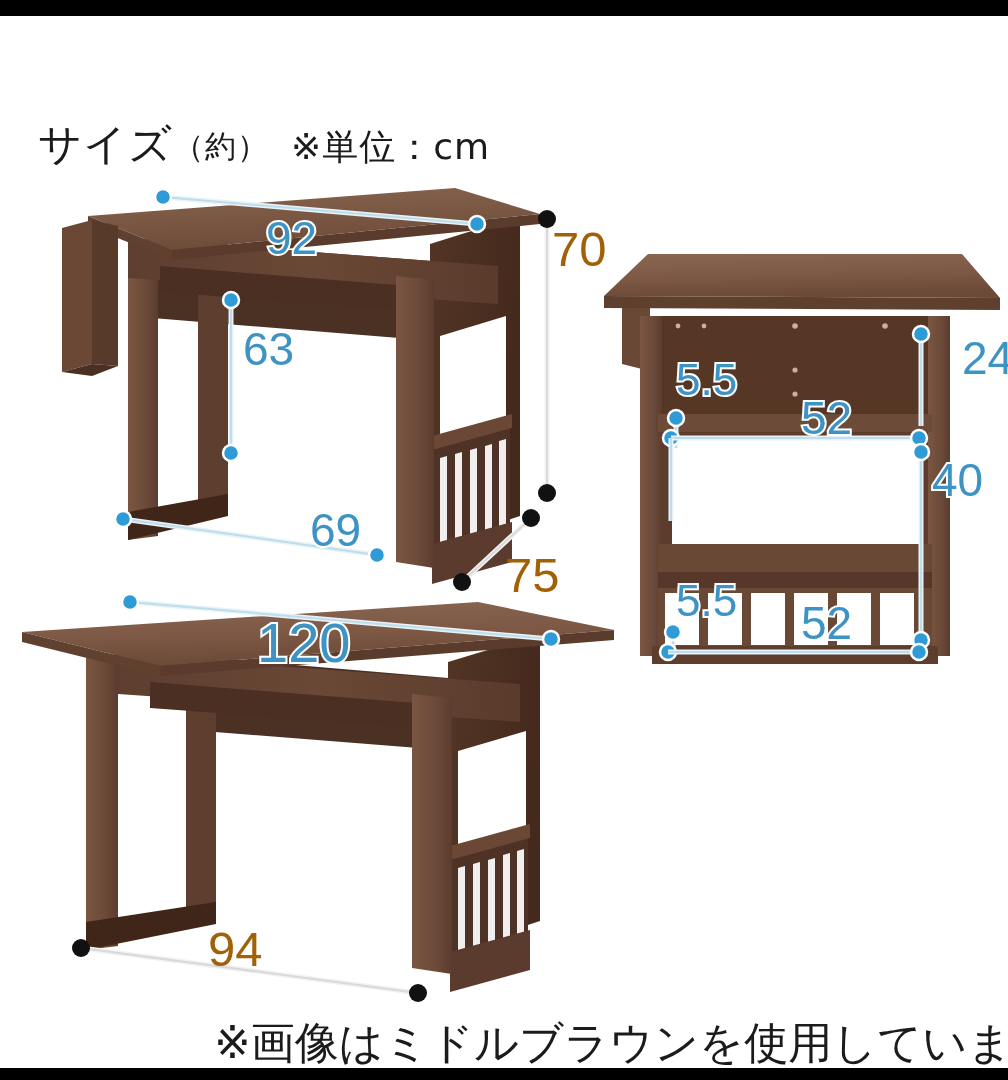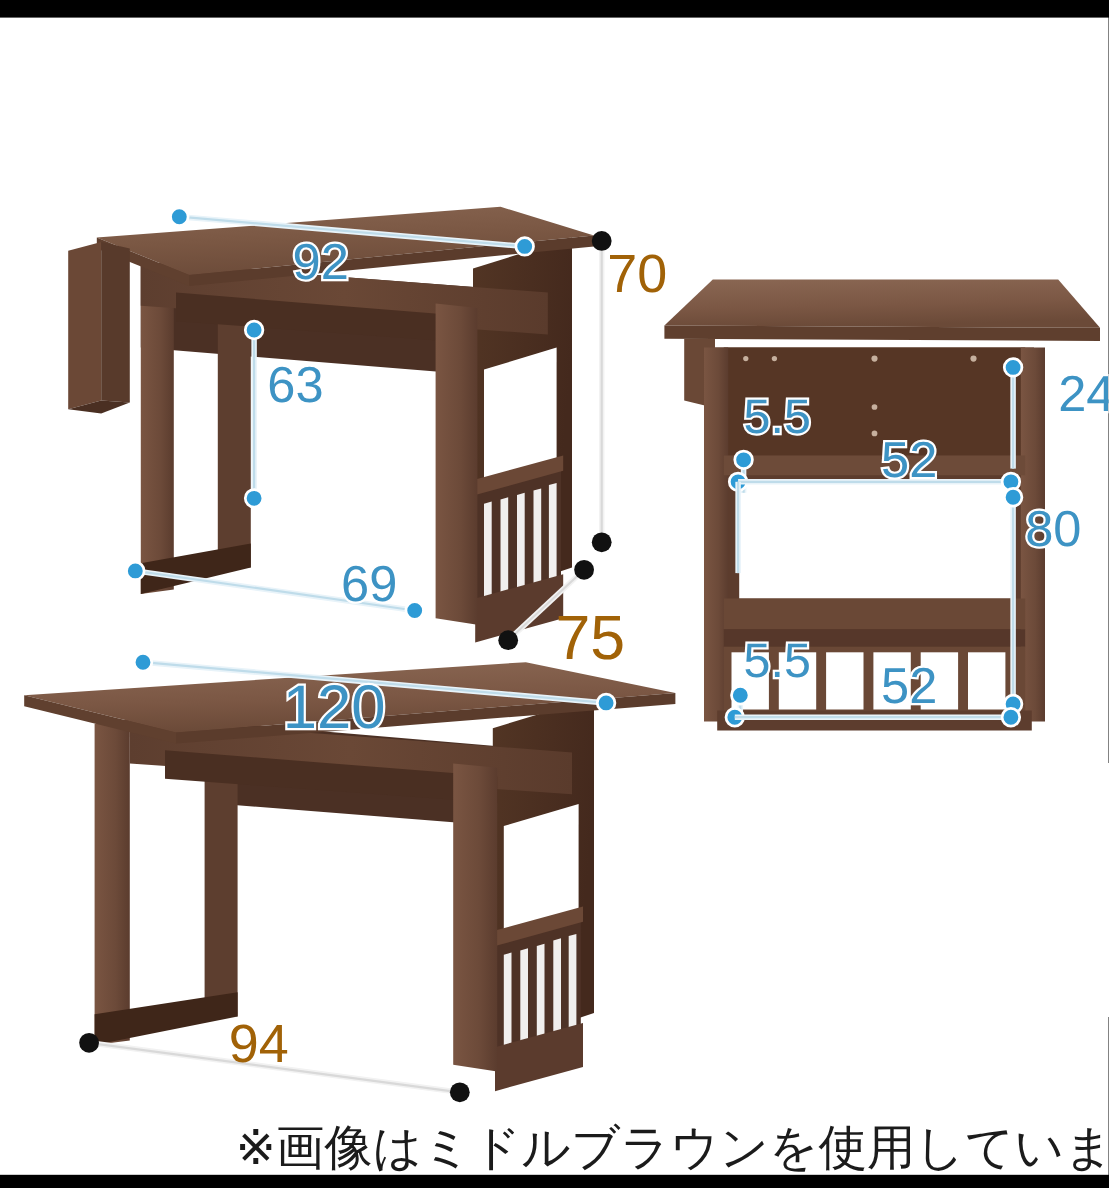--- a/index.html
+++ b/index.html
@@ -63,20 +63,23 @@
 </head>
 <body>
 
 <div id="page">
 
   <div class="bar-top"></div>
   <div class="bar-bottom"></div>
 
   <div class="canvas">
 
+    <div class="title">
+      <span>サイズ</span><span class="paren">（約）</span><span class="unit">※単位：cm</span>
+    </div>
 
     <svg width="1008" height="1052" viewBox="0 0 1008 1052">
       <defs>
         <linearGradient id="gTop" x1="0" y1="0" x2="0.25" y2="1">
           <stop offset="0%" stop-color="#876450"></stop>
           <stop offset="55%" stop-color="#7a5743"></stop>
           <stop offset="100%" stop-color="#6d4c3a"></stop>
         </linearGradient>
         <linearGradient id="gTop2" x1="0" y1="0" x2="0.2" y2="1">
           <stop offset="0%" stop-color="#8a6753"></stop>
@@ -302,28 +305,28 @@
           <line x1="668" y1="636" x2="919" y2="636" stroke="#bfdcea" stroke-width="2"></line>
           <circle cx="919" cy="636" r="8" fill="#2e9bd6" stroke="#ffffff" stroke-width="2.5"></circle>
         </g>
       </g>
     </svg>
 
     <div class="dimlabel dim-blue" style="left:266px;top:195px;font-size:46px;">92</div>
     <div class="dimlabel dim-black" style="left:552px;top:205px;font-size:49px;">70</div>
     <div class="dimlabel dim-blue" style="left:243px;top:285px;font-size:46px;margin-top:21px;">63</div>
     <div class="dimlabel dim-blue" style="left:310px;top:487px;font-size:46px;">69</div>
-    <div class="dimlabel dim-black" style="left:505px;top:531px;font-size:57px;">75</div>
+    <div class="dimlabel dim-black" style="left:505px;top:531px;font-size:49px;">75</div>
 
     <div class="dimlabel dim-blue" style="left:257px;top:594px;font-size:56px;">120</div>
     <div class="dimlabel dim-black" style="left:208px;top:905px;font-size:49px;">94</div>
 
     <div class="dimlabel dim-blue" style="left:929px;top:315px;font-size:46px;margin-left:33px;">24</div>
     <div class="dimlabel dim-blue" style="left:676px;top:339px;font-size:44px;">5.5</div>
     <div class="dimlabel dim-blue" style="left:801px;top:375px;font-size:46px;">52</div>
-    <div class="dimlabel dim-blue" style="left:932px;top:437px;font-size:46px;">80</div>
+    <div class="dimlabel dim-blue" style="left:932px;top:437px;font-size:46px;">40</div>
     <div class="dimlabel dim-blue" style="left:676px;top:560px;font-size:44px;">5.5</div>
     <div class="dimlabel dim-blue" style="left:801px;top:580px;font-size:46px;">52</div>
 
     <div class="caption">※画像はミドルブラウンを使用しています。</div>
 
   </div>
 </div>
 
 </body></html>

